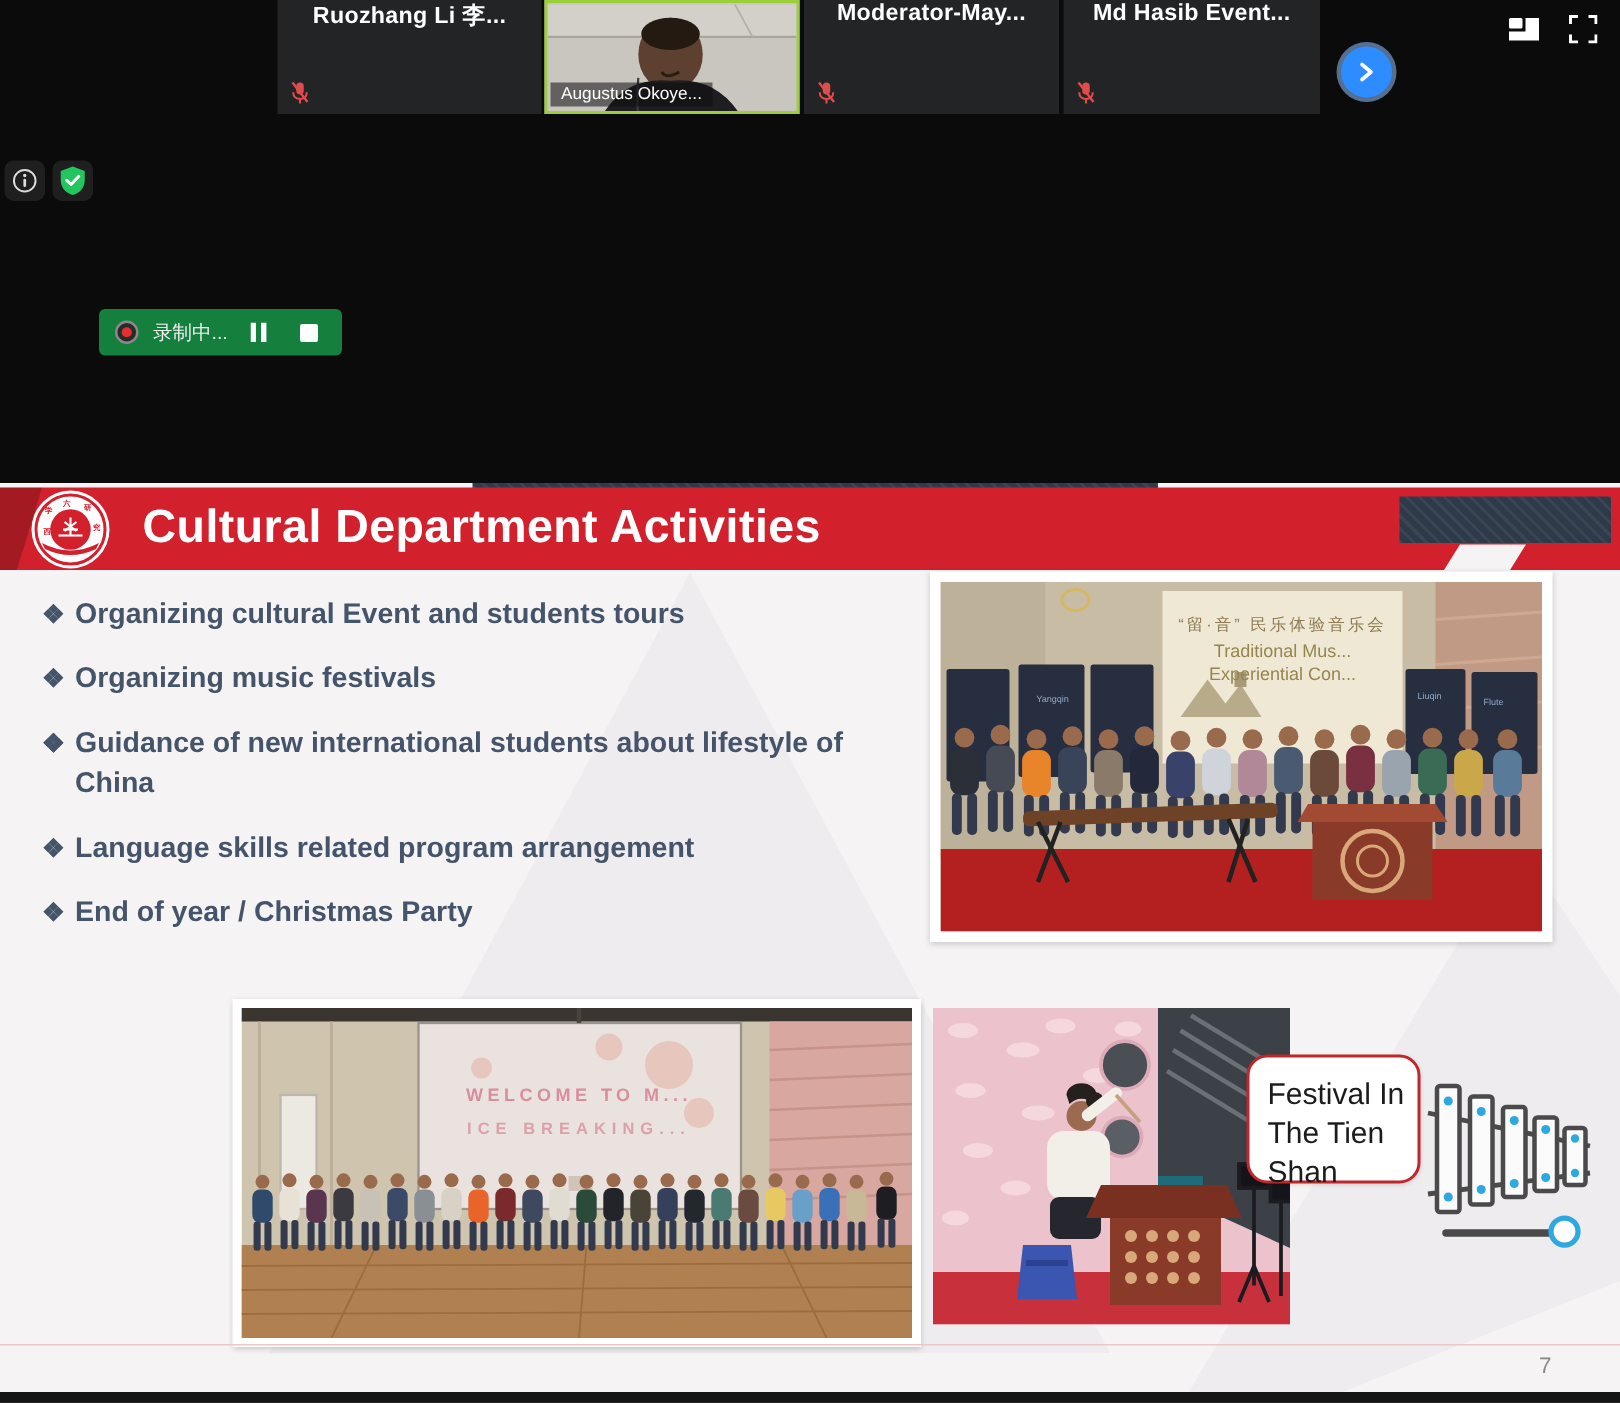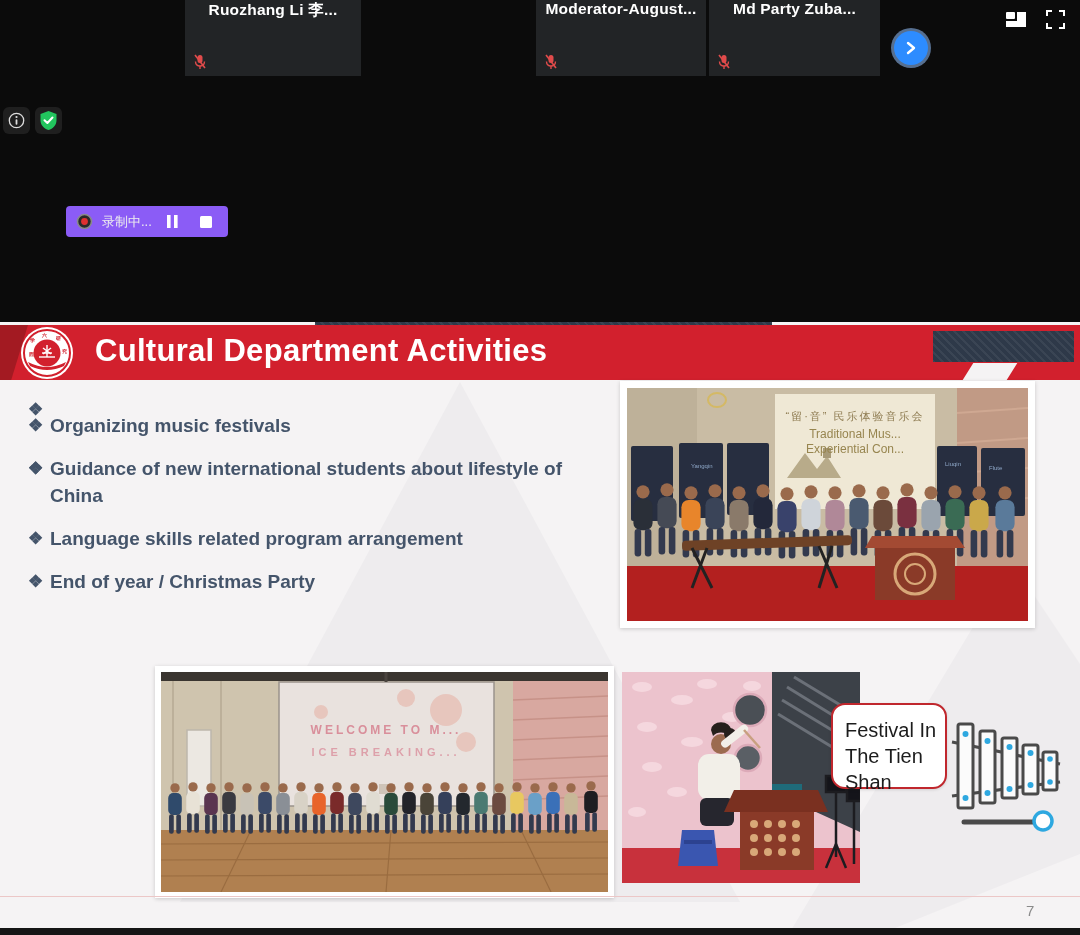--- a/index.html
+++ b/index.html
@@ -16,21 +16,21 @@
   .next-btn{position:absolute;left:894px;top:31px;width:34px;height:34px;border-radius:50%;
             background:#2D8CFF;box-shadow:0 0 0 3px rgba(150,195,255,.55);
             display:flex;align-items:center;justify-content:center;cursor:pointer;}
   .next-btn svg{display:block;}
   .tr-icons{position:absolute;top:9px;left:1004px;display:flex;gap:15px;align-items:center;}
   .tr-icons .icb{width:24px;height:20px;display:flex;align-items:center;justify-content:center;cursor:pointer;}
 
   
   .ctl-sq{position:absolute;width:27px;height:27px;border-radius:6px;background:#1f1f1f;
           display:flex;align-items:center;justify-content:center;cursor:pointer;}
-  .rec-widget{position:absolute;left:66px;top:106px;height:31px;background:#8b5cf6;border-radius:4px;
+  .rec-widget{position:absolute;left:66px;top:106px;height:31px;background:#15803d;border-radius:4px;
               display:flex;align-items:center;padding:0 10px;gap:9px;}
   .rec-label{color:#eee;font-size:13px;white-space:nowrap;}
   .rec-btn{display:flex;align-items:center;justify-content:center;width:24px;height:22px;cursor:pointer;}
 
   
   .slide{position:absolute;left:0;top:322px;width:1080px;height:606px;background:#f5f3f4;overflow:hidden;}
   .wm1,.wm2{position:absolute;background:#eeecee;}
   .wm1{left:180px;top:60px;width:560px;height:520px;clip-path:polygon(0 100%,50% 0,100% 100%);}
   .wm2{left:760px;top:240px;width:420px;height:420px;clip-path:polygon(0 100%,60% 0,100% 60%);}
 
@@ -77,33 +77,47 @@
     <div class="tile" style="left:185px;width:176px;">
       <span class="pname">Ruozhang Li 李...</span>
       <svg class="mic-off" viewBox="0 0 14 16">
         <rect x="4.5" y="1" width="5" height="8" rx="2.5" fill="#e04b4b"></rect>
         <path d="M2.5 7.5c0 3 2 4.5 4.5 4.5s4.5-1.5 4.5-4.5" stroke="#e04b4b" stroke-width="1.4" fill="none"></path>
         <line x1="7" y1="12" x2="7" y2="15" stroke="#e04b4b" stroke-width="1.4"></line>
         <line x1="2" y1="1" x2="12" y2="14" stroke="#e04b4b" stroke-width="1.6"></line>
       </svg>
     </div>
 
+    <div class="tile tile-video" style="left:363px;width:170px;">
+      <svg viewBox="0 0 170 92" width="170" height="92">
+        <rect width="170" height="92" fill="#c9c6c0"></rect>
+        <rect y="0" width="170" height="22" fill="#d3d0ca"></rect>
+        <line x1="0" y1="22" x2="170" y2="22" stroke="#a9a69e" stroke-width="1.5"></line>
+        <line x1="128" y1="0" x2="140" y2="22" stroke="#b3b0a8" stroke-width="1.2"></line>
+        <ellipse cx="84" cy="34" rx="22" ry="25" fill="#5d4030"></ellipse>
+        <ellipse cx="84" cy="20" rx="20" ry="11" fill="#241a12"></ellipse>
+        <path d="M30 92 Q45 48 84 52 Q123 48 140 92 Z" fill="#1d1d22"></path>
+        <path d="M62 50 Q60 70 64 92" stroke="#3a3a40" stroke-width="1.5" fill="none"></path>
+        <path d="M78 46 q3 5 12 0" stroke="#2a1d14" stroke-width="2" fill="none"></path>
+      </svg>
+      <span class="vid-label">Augustus Okoye...</span>
+    </div>
 
     <div class="tile" style="left:536px;width:170px;">
-      <span class="pname">Moderator-August...</span>
+      <span class="pname">Moderator-May...</span>
       <svg class="mic-off" viewBox="0 0 14 16">
         <rect x="4.5" y="1" width="5" height="8" rx="2.5" fill="#e04b4b"></rect>
         <path d="M2.5 7.5c0 3 2 4.5 4.5 4.5s4.5-1.5 4.5-4.5" stroke="#e04b4b" stroke-width="1.4" fill="none"></path>
         <line x1="7" y1="12" x2="7" y2="15" stroke="#e04b4b" stroke-width="1.4"></line>
         <line x1="2" y1="1" x2="12" y2="14" stroke="#e04b4b" stroke-width="1.6"></line>
       </svg>
     </div>
 
     <div class="tile" style="left:709px;width:171px;">
-      <span class="pname">Md Party Zuba...</span>
+      <span class="pname">Md Hasib Event...</span>
       <svg class="mic-off" viewBox="0 0 14 16">
         <rect x="4.5" y="1" width="5" height="8" rx="2.5" fill="#e04b4b"></rect>
         <path d="M2.5 7.5c0 3 2 4.5 4.5 4.5s4.5-1.5 4.5-4.5" stroke="#e04b4b" stroke-width="1.4" fill="none"></path>
         <line x1="7" y1="12" x2="7" y2="15" stroke="#e04b4b" stroke-width="1.4"></line>
         <line x1="2" y1="1" x2="12" y2="14" stroke="#e04b4b" stroke-width="1.6"></line>
       </svg>
     </div>
 
     <div class="next-btn">
       <svg width="14" height="14" viewBox="0 0 14 14">
@@ -193,21 +207,21 @@
           <path d="M22 27 h10"></path>
           <path d="M27 19 v12"></path>
           <path d="M23 22 l8 6"></path>
           <path d="M31 22 l-8 6"></path>
       </g>
     </svg>
 
     <div class="slide-title">Cultural Department Activities</div>
 
     <ul class="bullets">
-      <li><span class="mk">❖</span></li>
+      <li><span class="mk">❖</span><span>Organizing cultural Event and students tours</span></li>
       <li><span class="mk">❖</span><span>Organizing music festivals</span></li>
       <li><span class="mk">❖</span></li>
       <li><span class="mk">❖</span><span>Guidance of new international students about lifestyle of China</span></li>
       <li><span class="mk">❖</span><span>Language skills related program arrangement</span></li>
       <li><span class="mk">❖</span><span>End of year / Christmas Party</span></li>
     </ul>
 
     <svg width="0" height="0" style="position:absolute;" aria-hidden="true">
       <defs>
         <g id="fig">

